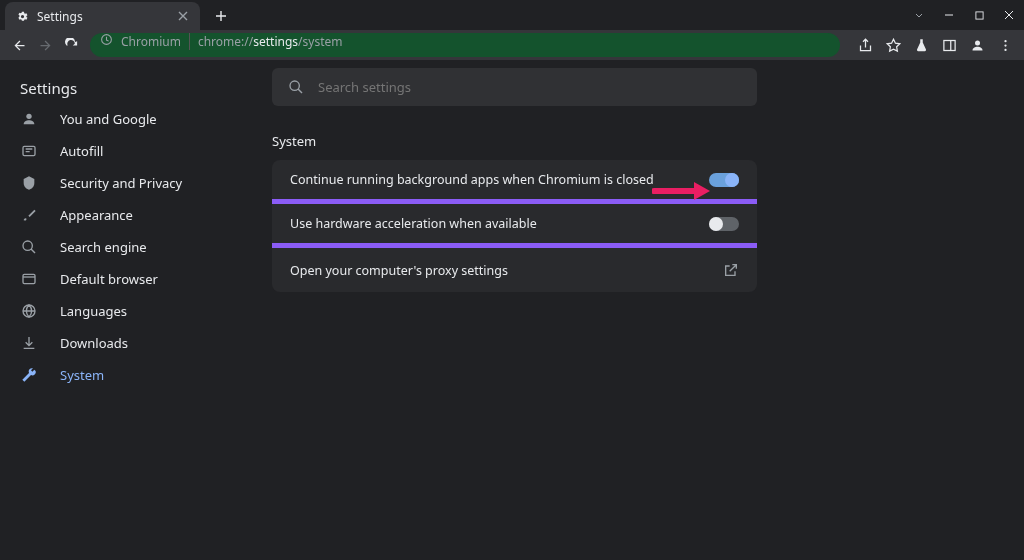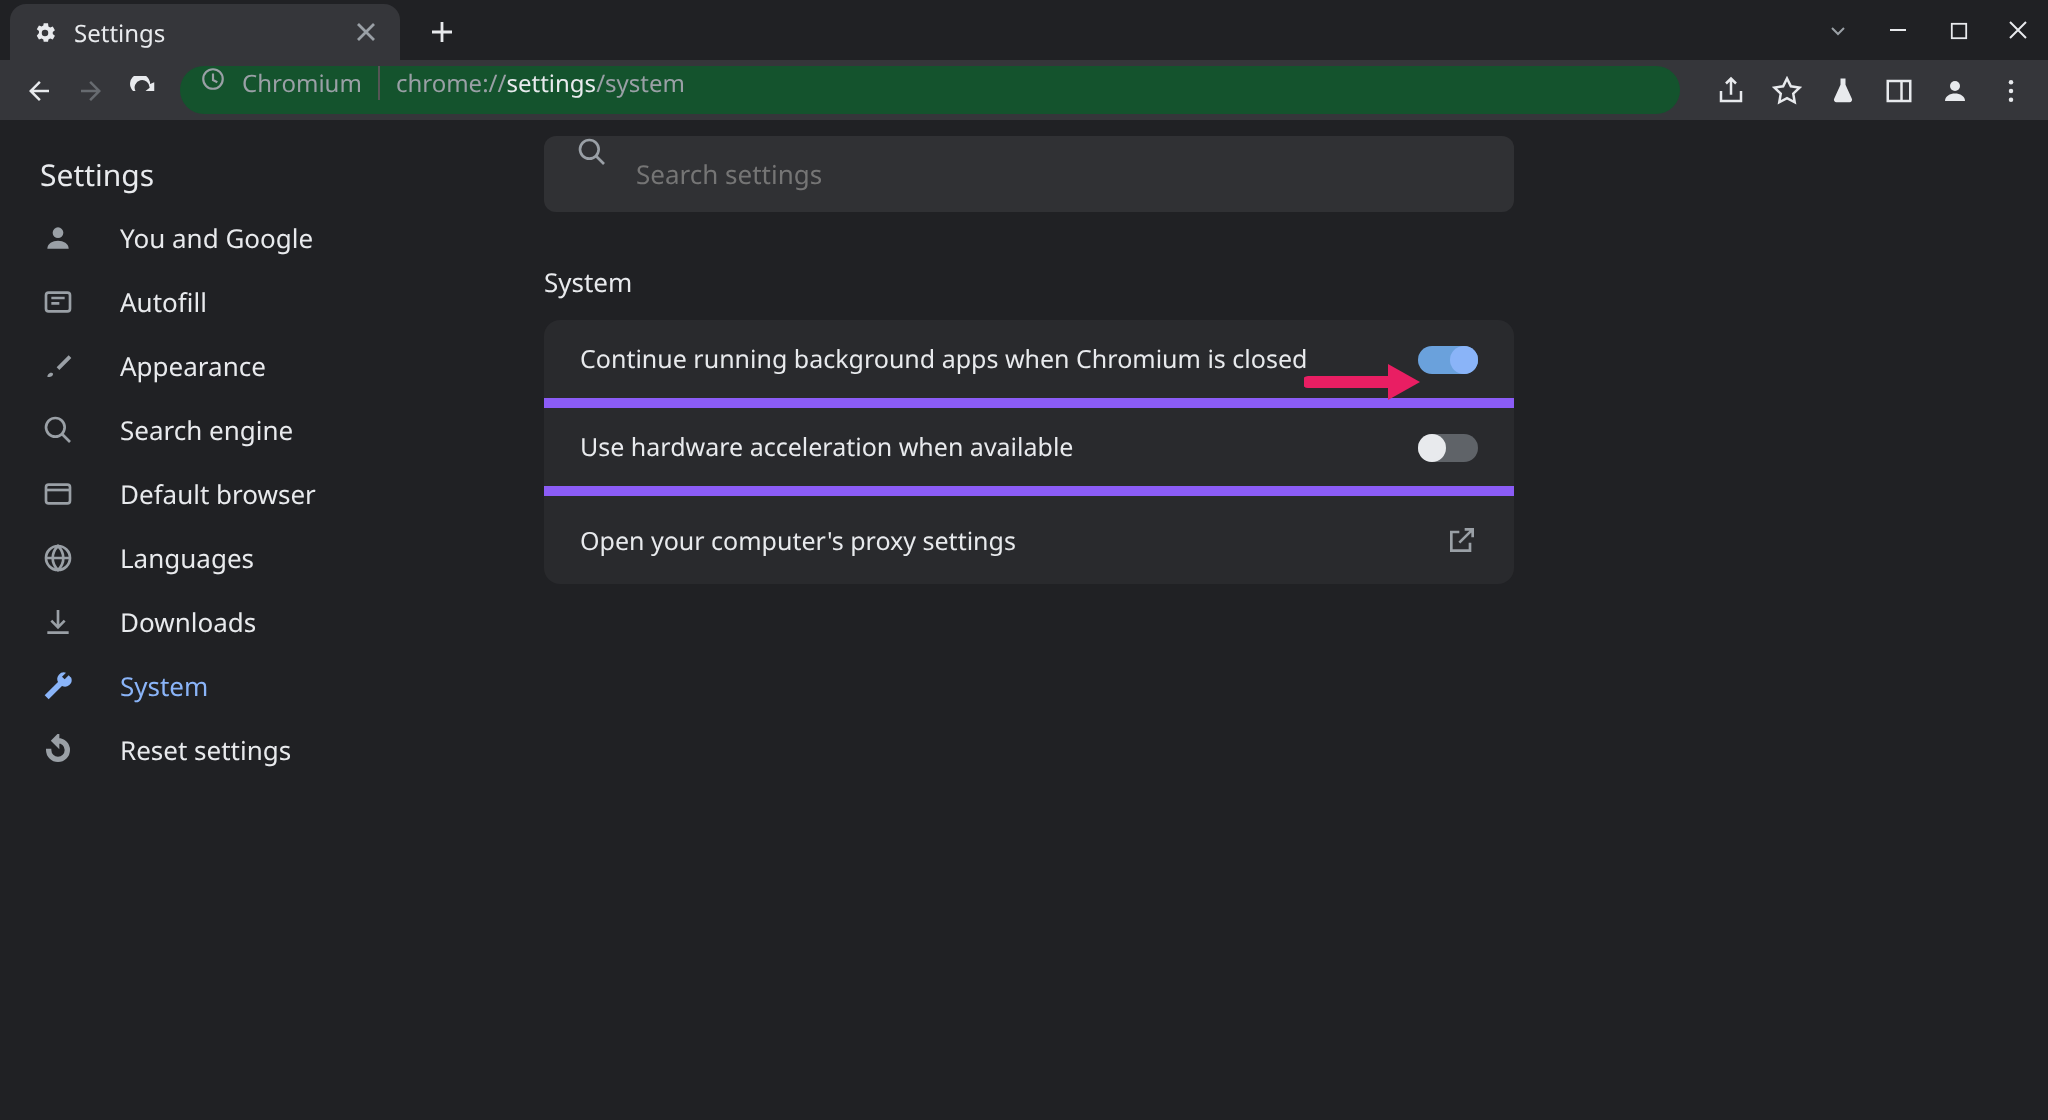--- a/index.html
+++ b/index.html
@@ -23,21 +23,21 @@
 .page-title{font-size:15px;padding:10px 20px 12px;color:#e8eaed}
 .navitem{height:32px;display:flex;align-items:flex-start;padding:0 20px;font-size:13px;color:#e8eaed;cursor:pointer}
 .navitem .ic{width:18px;height:18px;margin-right:22px;display:flex;align-items:center;justify-content:center;color:#9aa0a6}
 .navitem.active{color:#8ab4f8}
 .navitem.active .ic{color:#8ab4f8}
 .navhead{padding:12px 20px 6px;font-size:13px;color:#e8eaed;display:flex;align-items:center;justify-content:space-between}
 .navhead .chev{color:#9aa0a6;font-size:10px}
 .sidelink{padding:12px 20px;font-size:13px;display:flex;align-items:center;justify-content:space-between;color:#e8eaed}
 .main{flex:1;padding:8px 0;overflow:auto}
 .searchwrap{padding:0 14px 0 14px}
-.search{height:38px;background:#303134;border-radius:6px;display:flex;padding:0 16px;max-width:485px}
+.search{height:38px;background:#303134;border-radius:6px;display:flex;align-items:center;padding:0 16px;max-width:485px}
 .search .ic{color:#9aa0a6;margin-right:14px}
 .search input{background:transparent;border:none;outline:none;color:#9aa0a6;font-size:13px;flex:1}
 .section-title{font-size:13px;color:#e8eaed;padding:26px 0 10px 14px}
 .card{background:#292a2d;border-radius:8px;max-width:485px;margin-left:14px}
 .row{height:44px;display:flex;align-items:center;padding:0 18px;font-size:12.5px;color:#e8eaed;border-bottom:5px solid #8b5cf6}
 .row:last-child{border-bottom:none}
 .row .lbl{flex:1}
 .toggle{width:30px;height:14px;background:#5f6368;border-radius:8px;position:relative;cursor:pointer}
 .toggle .knob{position:absolute;width:14px;height:14px;background:#e8eaed;border-radius:50%;top:0;left:0}
 .toggle.on{background:#6aa1dc}
@@ -176,20 +176,28 @@
             <svg width="16" height="16" viewBox="0 0 24 24" fill="none" stroke="currentColor" stroke-width="2">
               <rect x="3" y="5" width="18" height="14" rx="2"></rect>
               <path d="M7 9h10M7 13h6"></path>
             </svg>
           </span>
           <span>Autofill</span>
         </div>
         <div class="navitem">
           <span class="ic">
             <svg width="16" height="16" viewBox="0 0 24 24" fill="currentColor">
+              <path d="M12 2l8 4v6c0 5-3.5 9-8 10-4.5-1-8-5-8-10V6l8-4z"></path>
+            </svg>
+          </span>
+          <span>Security and Privacy</span>
+        </div>
+        <div class="navitem">
+          <span class="ic">
+            <svg width="16" height="16" viewBox="0 0 24 24" fill="currentColor">
               <path d="M7 17c-2 0-3 2-3 3 0 0 3 1 4-1 1-2-1-2-1-2zM20 4l-9 9 2 2 9-9-2-2z"></path>
             </svg>
           </span>
           <span>Appearance</span>
         </div>
         <div class="navitem">
           <span class="ic">
             <svg width="16" height="16" viewBox="0 0 24 24" fill="none" stroke="currentColor" stroke-width="2">
               <circle cx="10" cy="10" r="7"></circle>
               <path d="M21 21l-6-6"></path>
@@ -225,28 +233,20 @@
           </span>
           <span>Downloads</span>
         </div>
         <div class="navitem active">
           <span class="ic">
             <svg width="16" height="16" viewBox="0 0 24 24" fill="currentColor">
               <path d="M22 6a5 5 0 01-7 6L5 22l-3-3L12 9a5 5 0 016-7l-3 3 2 2 3-3c.6.6 2 2 2 2z"></path>
             </svg>
           </span>
           <span>System</span>
-        </div>
-        <div class="navitem">
-          <span class="ic">
-            <svg width="16" height="16" viewBox="0 0 24 24" fill="none" stroke="currentColor" stroke-width="2">
-              <path d="M4 12a8 8 0 108-8V1L8 5l4 4V6a6 6 0 11-6 6H4z" fill="currentColor"></path>
-            </svg>
-          </span>
-          <span>Reset settings</span>
         </div>
       </div>
     <div style="height:20px"></div>
     <div class="sidelink">
       
       
     </div>
 
   </div>
 

